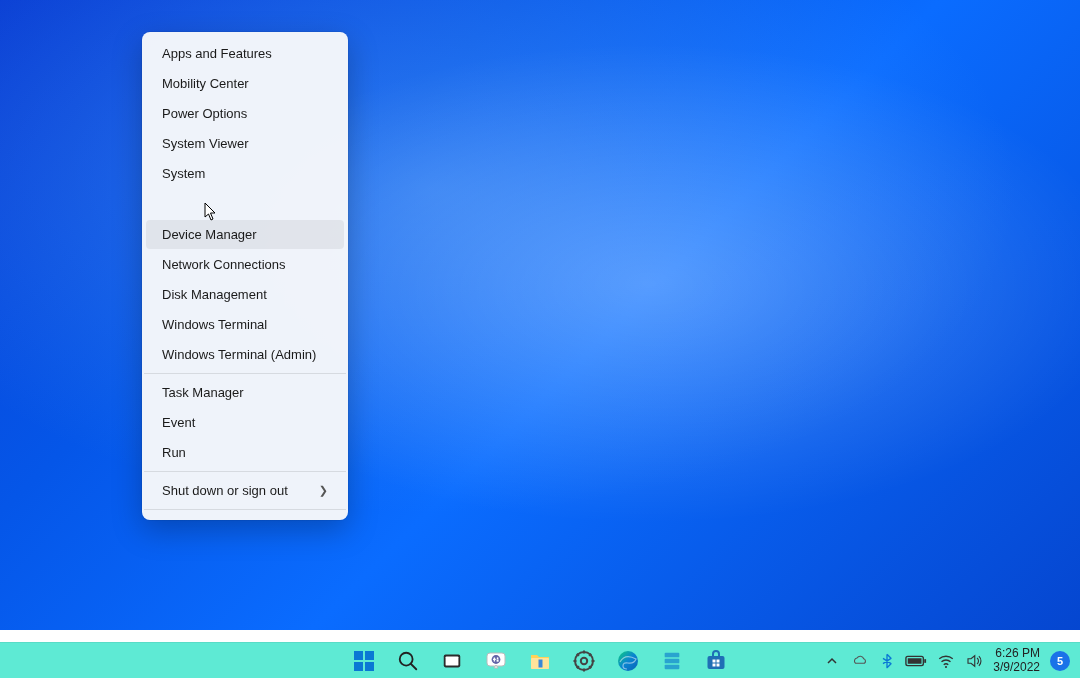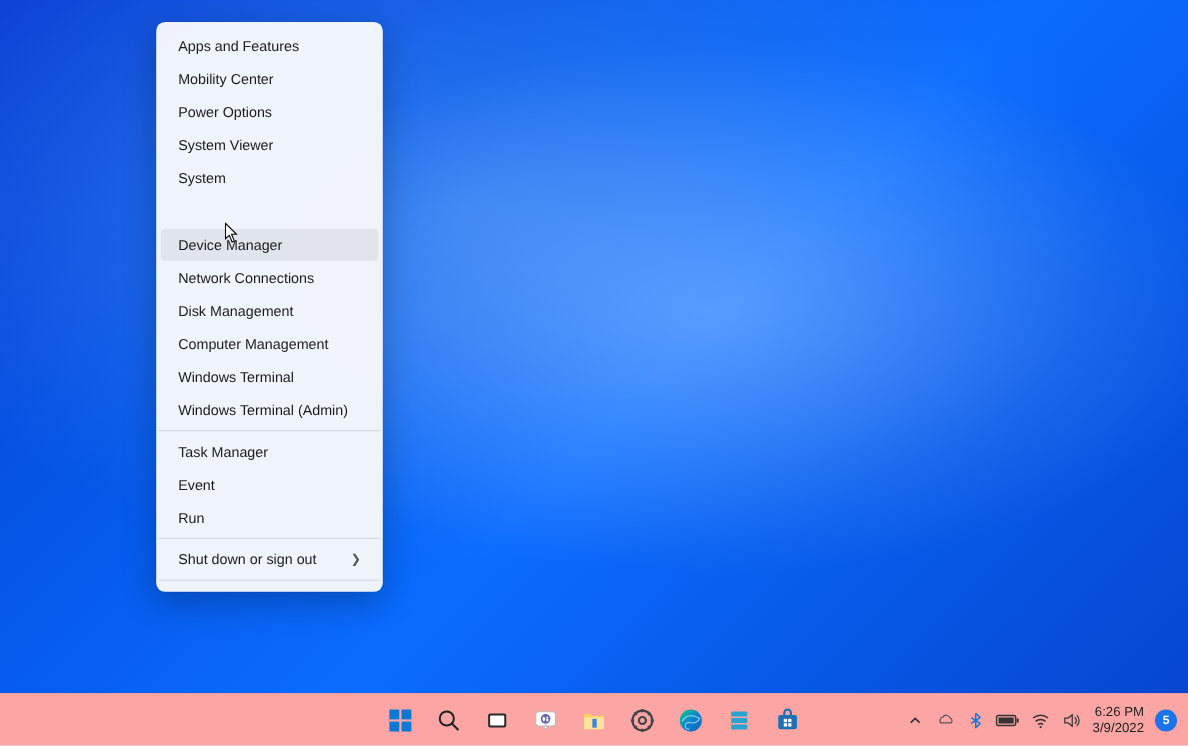--- a/index.html
+++ b/index.html
@@ -22,21 +22,21 @@
       border: 1px solid rgba(255,255,255,0.35);
       border-radius: 50%;
       pointer-events: none;
     }
     .desktop::before { width: 1400px; height: 900px; left: -300px; top: -350px; transform: rotate(-12deg); border-width: 2px 0 0 0; opacity: 0.45; }
     .desktop::after  { width: 1600px; height: 1000px; left: -400px; top: -250px; transform: rotate(-18deg); border-width: 2px 0 0 0; opacity: 0.3; }
 
     .context-menu {
       position: absolute;
       left: 142px;
-      top: 20px;
+      top: 32px;
       width: 206px;
       background: rgba(244,246,250,0.98);
       border-radius: 8px;
       box-shadow: 0 10px 30px rgba(0,0,0,0.25), 0 0 0 1px rgba(0,0,0,0.05);
       padding: 6px 0;
       font-size: 13px;
       color: #1a1a1a;
     }
     .menu-item {
       padding: 7px 16px;
@@ -54,22 +54,22 @@
     .cursor-arrow {
       position: absolute;
       left: 204px; top: 202px;
       width: 14px; height: 20px;
       pointer-events: none;
     }
 
     .taskbar {
       position: absolute;
       bottom: 0; left: 0; right: 0;
-      height: 48px;
-      background: #fca5a5;
+      height: 36px;
+      background: #5eead4;
       border-top: 1px solid rgba(0,0,0,0.06);
       display: flex;
       align-items: center;
       justify-content: center;
     }
     .taskbar-center {
       display: flex;
       gap: 4px;
       align-items: center;
     }
@@ -124,23 +124,20 @@
         <span>System</span>
       </div>
     <div class="menu-item hover">
         <span>Device Manager</span>
       </div>
     <div class="menu-item">
         <span>Network Connections</span>
       </div>
     <div class="menu-item">
         <span>Disk Management</span>
-      </div>
-    <div class="menu-item">
-        <span>Computer Management</span>
       </div>
     <div class="menu-item">
         <span>Windows Terminal</span>
       </div>
     <div class="menu-item">
         <span>Windows Terminal (Admin)</span>
       </div>
 
     <div class="menu-sep"></div>
 

